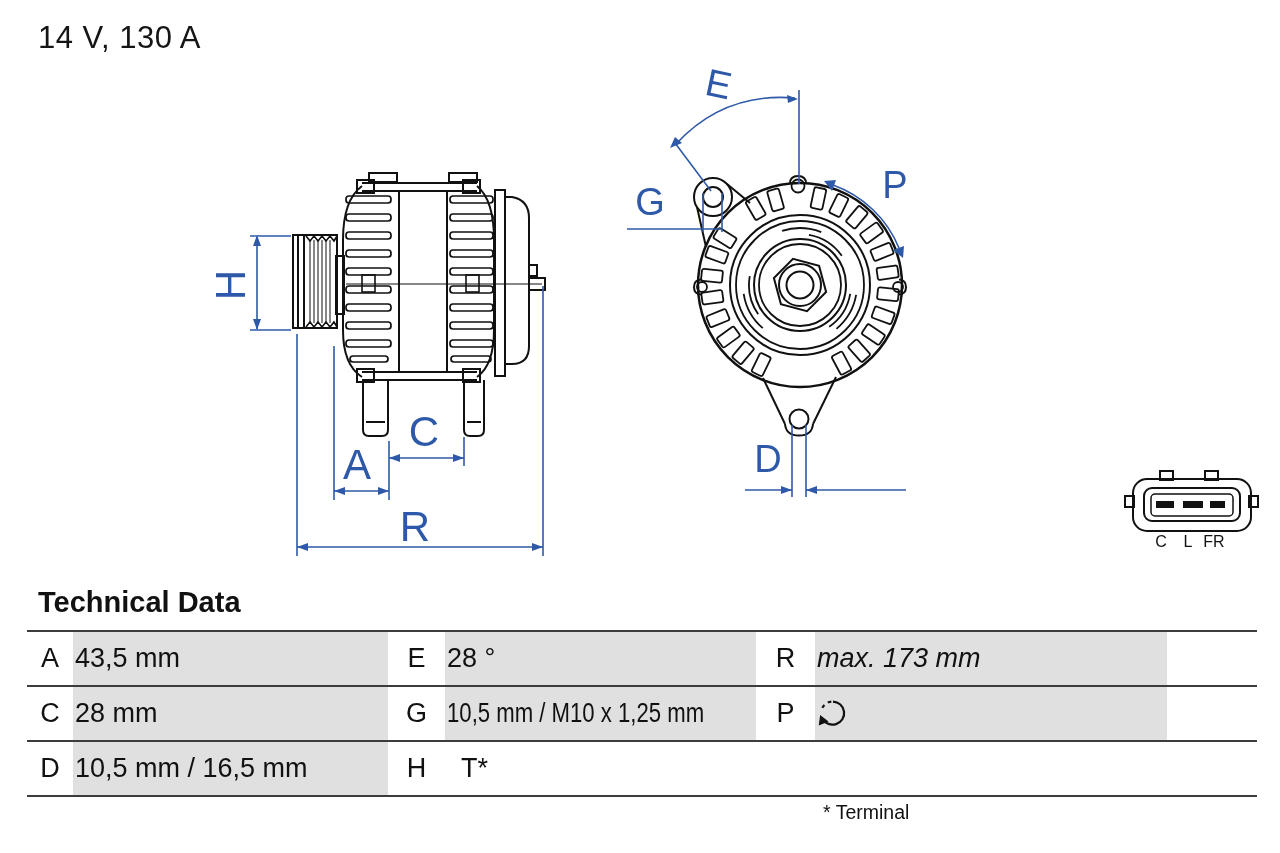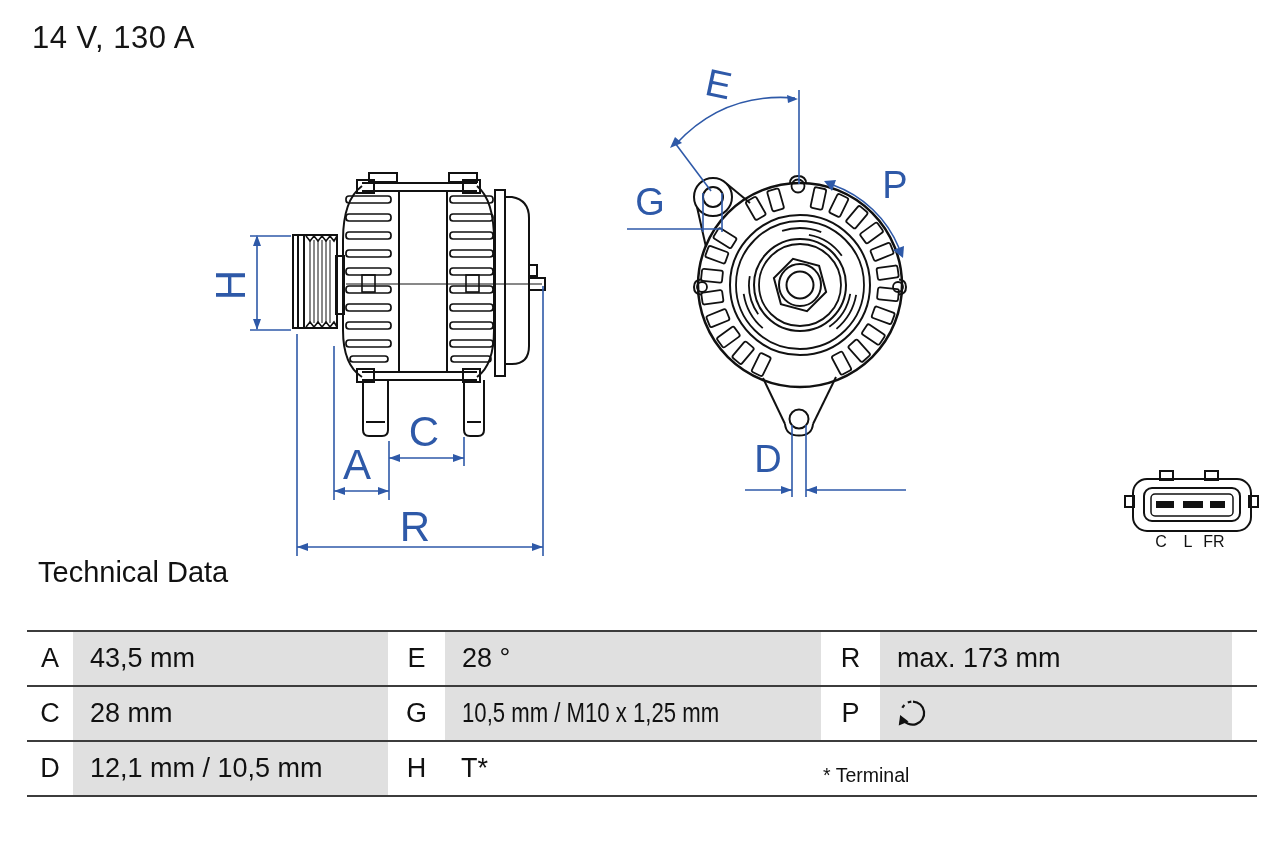--- a/index.html
+++ b/index.html
@@ -1,32 +1,32 @@
 <!DOCTYPE html>
 <html><head>
 <meta charset="utf-8">
 <style>
   html,body{margin:0;padding:0;}
   body{
     width:1280px;height:853px;background:#ffffff;position:relative;overflow:hidden;
     font-family:"Liberation Sans", sans-serif;color:#111;
   }
   .abs{position:absolute;}
-  #title{left:32px;top:20px;font-size:31px;letter-spacing:.5px;color:#151515;}
+  #title{left:38px;top:20px;font-size:31px;letter-spacing:.5px;color:#151515;}
   #drawing{left:0;top:0;}
-  #td-heading{left:38px;top:556px;font-size:29px;font-weight:normal;color:#111;text-align:right;}
+  #td-heading{left:38px;top:586px;font-size:29px;font-weight:bold;color:#111;text-align:right;}
   #tbl{left:27px;top:630px;width:1230px;border-bottom:2px solid #3c3c3c;}
   .row{display:flex;height:53px;border-top:2px solid #3c3c3c;}
   .lc{display:flex;align-items:center;justify-content:center;font-size:27px;background:#fff;}
-  .vc{display:flex;align-items:center;padding-left:17px;font-size:27px;background:#e0e0e0;box-sizing:border-box;}
+  .vc{display:flex;align-items:center;padding-left:2px;font-size:27px;background:#e0e0e0;box-sizing:border-box;}
   .lc1{width:46px;} .vc1{width:315px;}
-  .lc2{width:57px;} .vc2{width:376px;}
-  .lc3{width:59px;} .vc3{width:352px;}
+  .lc2{width:57px;} .vc2{width:311px;}
+  .lc3{width:59px;} .vc3{width:352px;font-style:italic;}
   .condensed{display:inline-block;transform:scaleX(0.82);transform-origin:left center;white-space:nowrap;}
-  #footnote{left:823px;top:764px;font-size:19.5px;color:#111;}
+  #footnote{left:823px;top:801px;font-size:19.5px;color:#111;}
   .dimtext{font-family:"Liberation Sans",sans-serif;fill:#2e59a8;}
 </style>
 </head>
 <body>
 
 <div class="abs" id="title">14 V, 130 A</div>
 
 <svg class="abs" id="drawing" width="1280" height="580" viewBox="0 0 1280 580">
 
   <g stroke="#111" fill="none" stroke-width="2">
@@ -261,19 +261,19 @@
     <div class="vc vc3">
       <svg width="32" height="36" viewBox="0 0 36 38">
         <path d="M6,12 A13,13 0 0 1 18,5" stroke="#111" stroke-width="2.5" fill="none" stroke-dasharray="4 4.5"></path>
         <path d="M18,5 A13,13 0 1 1 6,24" stroke="#111" stroke-width="2.5" fill="none"></path>
         <polygon points="2,32 3.5,20 13,27.5" fill="#111"></polygon>
       </svg>
     </div>
   </div>
   <div class="row">
     <div class="lc lc1">D</div>
-    <div class="vc vc1">12,1 mm / 10,5 mm</div>
+    <div class="vc vc1">10,5 mm / 16,5 mm</div>
     <div class="lc lc2">H</div>
     <div class="lc lc3">T*</div>
   </div>
 </div>
 
 <div class="abs" id="footnote">* Terminal</div>
 
 </body></html>

